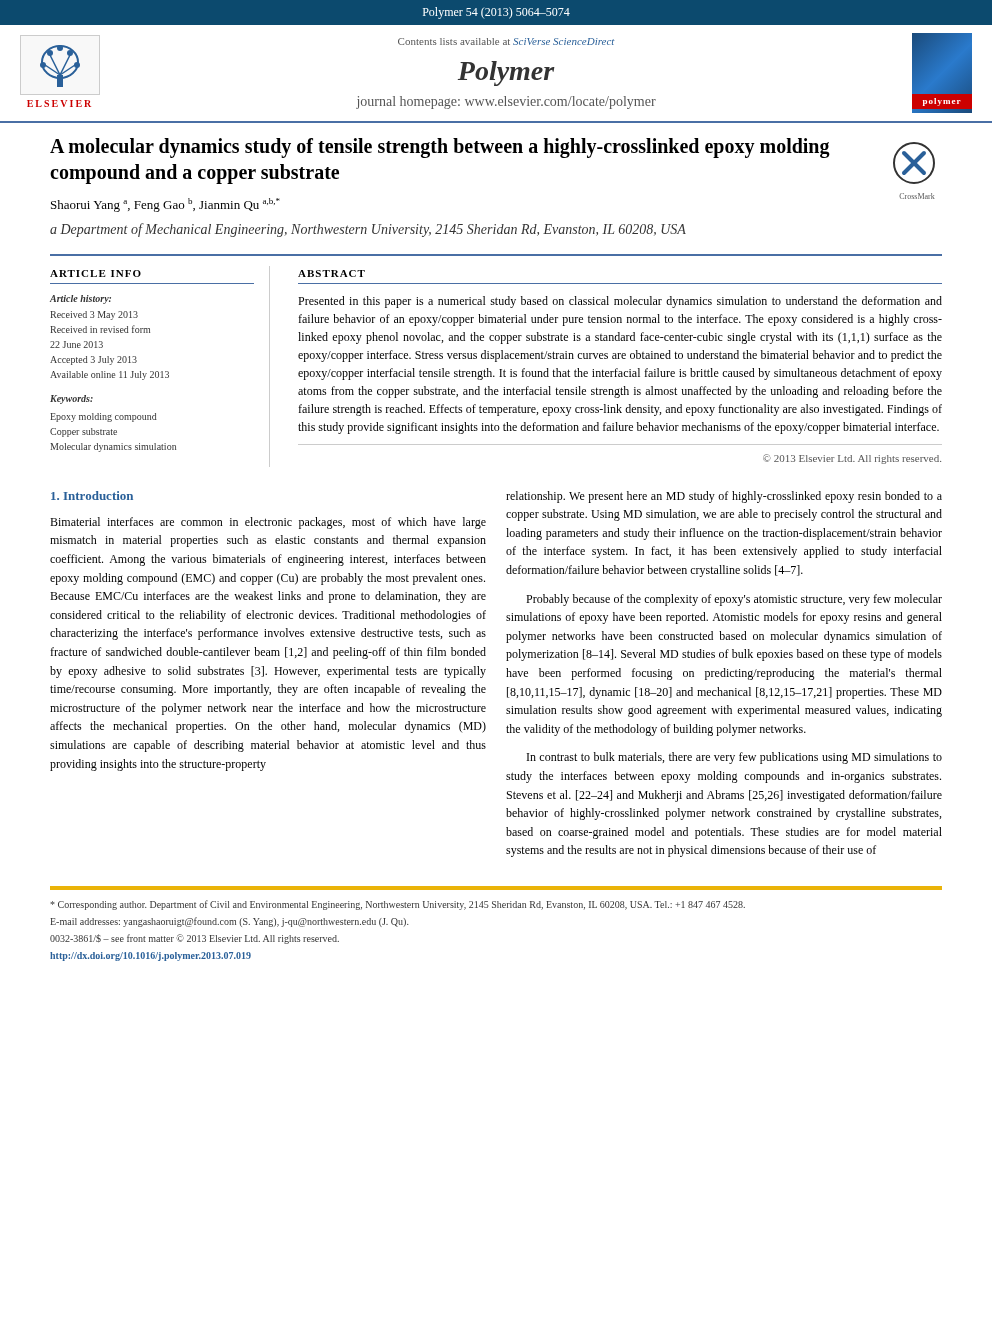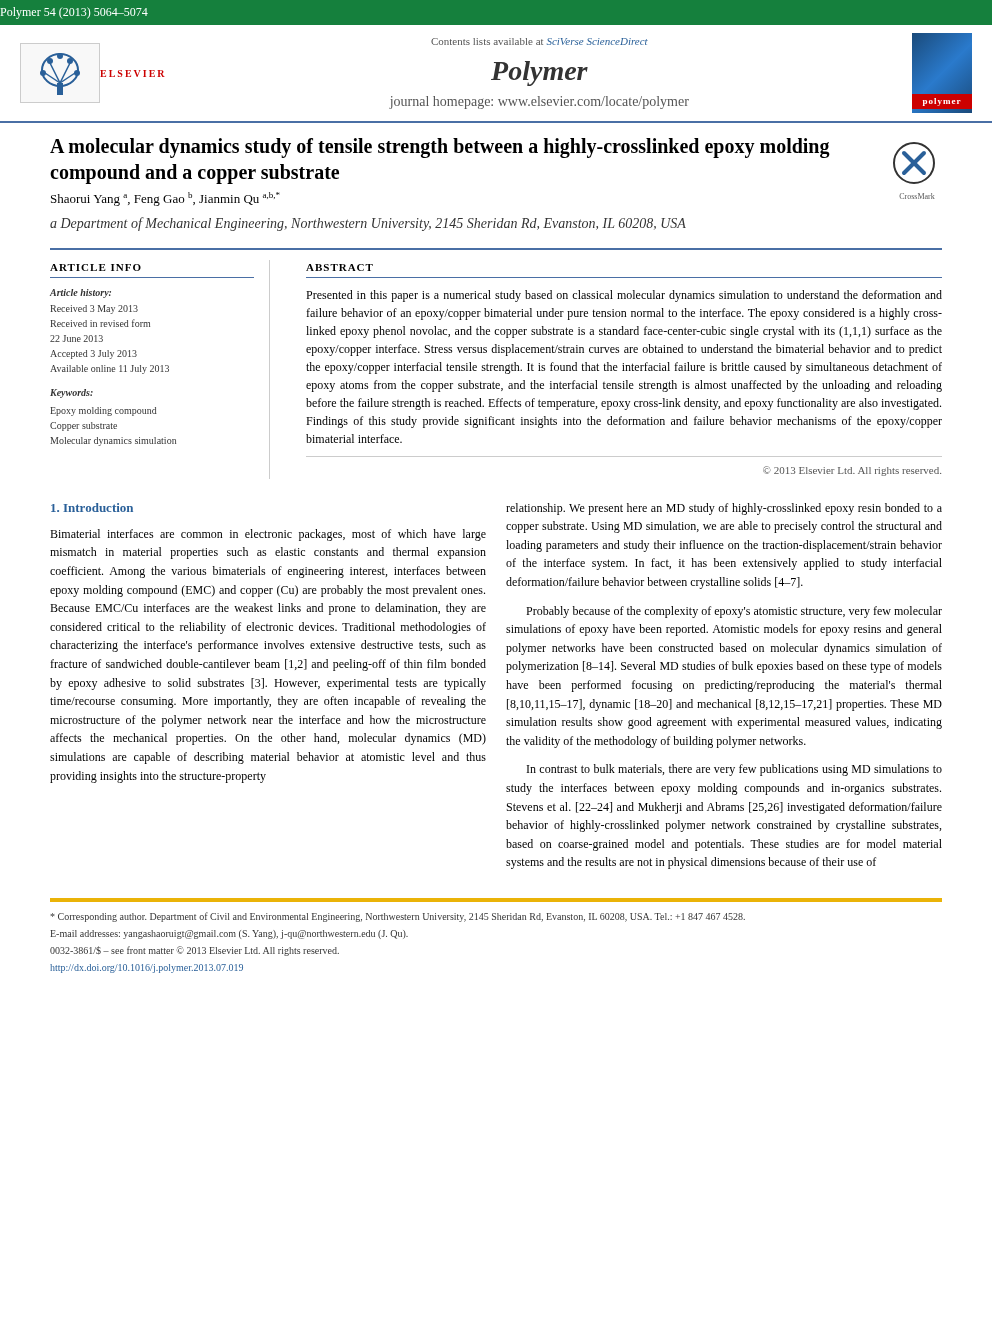--- a/index.html
+++ b/index.html
@@ -8,23 +8,23 @@
       background: #fff;
       color: #000;
       width: 992px;
       min-height: 1323px;
       font-size: 13px;
       line-height: 1.4;
     }
 
     
     .top-bar {
-      background: #15803d;
+      background: #0c4a6e;
       color: #fff;
-      text-align: left;
+      text-align: center;
       padding: 4px 0;
       font-size: 12px;
     }
 
     
     .journal-header {
       display: flex;
       align-items: center;
       padding: 8px 20px;
       border-bottom: 2px solid #4a6fa5;
@@ -111,21 +111,21 @@
     .affiliation-line {
       font-size: 14px;
       font-style: italic;
       color: #333;
       margin-bottom: 2px;
     }
 
     
     .article-body {
       display: flex;
-      gap: 36px;
+      gap: 28px;
       margin-top: 12px;
       border-top: 2px solid #4a6fa5;
       padding-top: 10px;
     }
     .article-info-col {
       width: 220px;
       flex-shrink: 0;
       border-right: 1px solid #ccc;
       padding-right: 15px;
     }
@@ -229,20 +229,21 @@
       margin-bottom: 3px;
       line-height: 1.4;
     }
     .footnote-doi {
       color: #2a6099;
     }
 
     
     .elsevier-brand {
       display: flex;
+      flex-direction: column;
       align-items: center;
     }
     .elsevier-tree-box {
       width: 80px;
       height: 60px;
       border: 1px solid #ccc;
       display: flex;
       align-items: center;
       justify-content: center;
       background: #f8f8f8;
@@ -250,20 +251,21 @@
     .elsevier-label {
       font-size: 10px;
       color: #c00;
       font-weight: bold;
       letter-spacing: 2px;
       margin-top: 2px;
     }
 
     .ref-link {
       color: #2a6099;
+      font-weight: bold;
     }
     sup {
       font-size: 9px;
     }
   </style>
 </head>
 <body>
 
 <div class="top-bar">
   <span>Polymer 54 (2013) 5064–5074</span>
@@ -306,21 +308,21 @@
     </div>
   </div>
 </div>
 
 <div class="main-content">
 
   <div class="title-section">
     <div style="flex:1">
       <div class="article-title">A molecular dynamics study of tensile strength between a highly-crosslinked epoxy molding compound and a copper substrate</div>
 
-      <div class="authors-line" style="margin-top:4px;">
+      <div class="authors-line" style="margin-top:10px;">
         <span>Shaorui Yang</span>
         <sup>a</sup>,
         <span>Feng Gao</span>
         <sup>b</sup>,
         <span>Jianmin Qu</span>
         <sup>a,b,*</sup>
       </div>
 
       <div class="affiliation-line">a Department of Mechanical Engineering, Northwestern University, 2145 Sheridan Rd, Evanston, IL 60208, USA</div>
     </div>
@@ -369,20 +371,20 @@
 
     <div class="intro-right">
       <div class="body-text">relationship. We present here an MD study of highly-crosslinked epoxy resin bonded to a copper substrate. Using MD simulation, we are able to precisely control the structural and loading parameters and study their influence on the traction-displacement/strain behavior of the interface system. In fact, it has been extensively applied to study interfacial deformation/failure behavior between crystalline solids [4–7].</div>
       <div class="body-text-indent">Probably because of the complexity of epoxy's atomistic structure, very few molecular simulations of epoxy have been reported. Atomistic models for epoxy resins and general polymer networks have been constructed based on molecular dynamics simulation of polymerization [8–14]. Several MD studies of bulk epoxies based on these type of models have been performed focusing on predicting/reproducing the material's thermal [8,10,11,15–17], dynamic [18–20] and mechanical [8,12,15–17,21] properties. These MD simulation results show good agreement with experimental measured values, indicating the validity of the methodology of building polymer networks.</div>
       <div class="body-text-indent">In contrast to bulk materials, there are very few publications using MD simulations to study the interfaces between epoxy molding compounds and in-organics substrates. Stevens et al. [22–24] and Mukherji and Abrams [25,26] investigated deformation/failure behavior of highly-crosslinked polymer network constrained by crystalline substrates, based on coarse-grained model and potentials. These studies are for model material systems and the results are not in physical dimensions because of their use of</div>
     </div>
   </div>
 
   <div class="footnote-section">
     <div class="footnote-line">* Corresponding author. Department of Civil and Environmental Engineering, Northwestern University, 2145 Sheridan Rd, Evanston, IL 60208, USA. Tel.: +1 847 467 4528.</div>
-    <div class="footnote-line">E-mail addresses: yangashaoruigt@gmail.com (S. Yang), j-qu@northwestern.edu (J. Qu).</div>
+    <div class="footnote-line">E-mail addresses: yangashaoruigt@found.com (S. Yang), j-qu@northwestern.edu (J. Qu).</div>
     <div class="footnote-line">0032-3861/$ – see front matter © 2013 Elsevier Ltd. All rights reserved.</div>
     <div class="footnote-line">
       <span class="footnote-doi ref-link">http://dx.doi.org/10.1016/j.polymer.2013.07.019</span>
     </div>
   </div>
 
 </div>
 
 </body></html>

